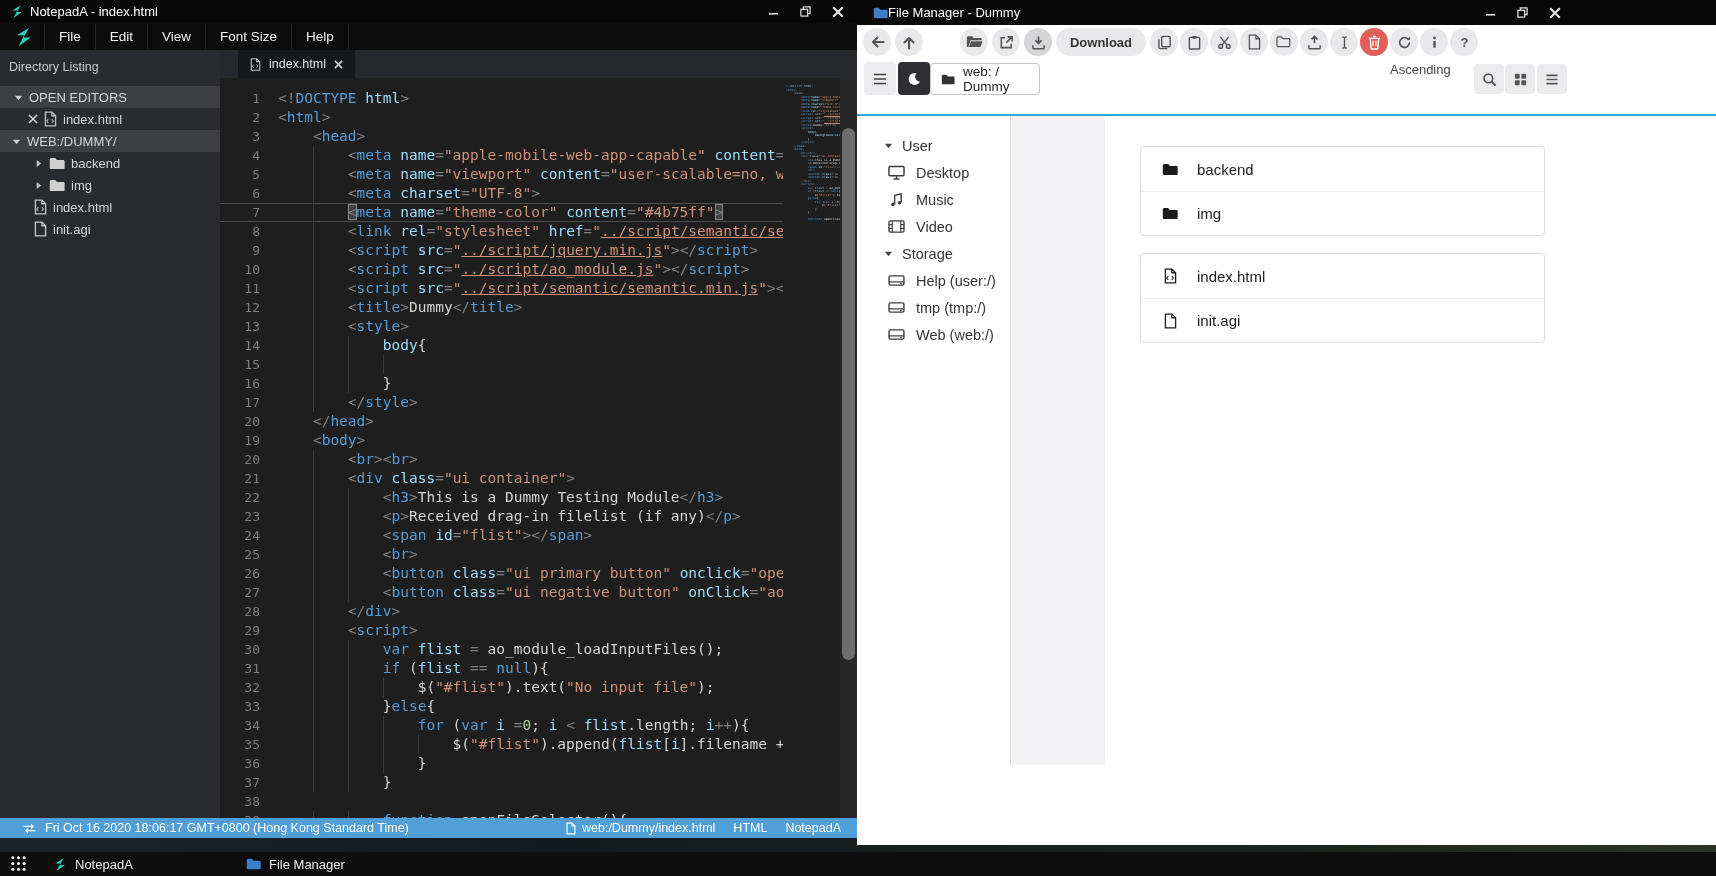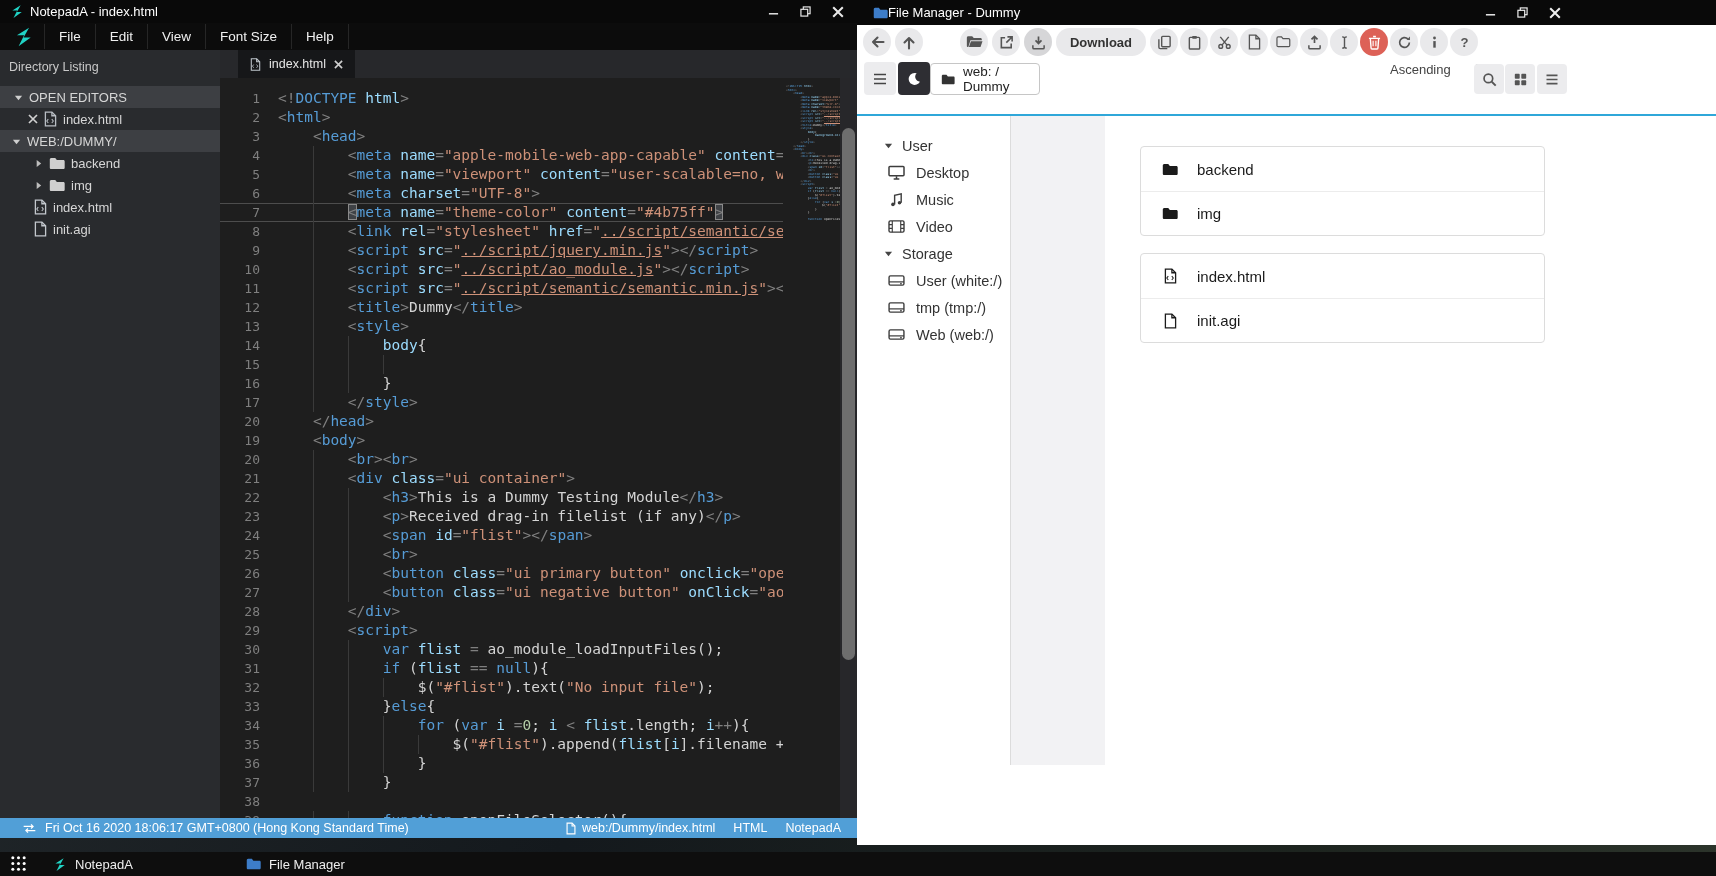--- a/index.html
+++ b/index.html
@@ -612,21 +612,21 @@
           <span>Storage</span>
         </div>
         <div class="fm-sitem">
           <span class="icon" style="">
             <svg width="17" height="13" viewBox="0 0 18 14" fill="none" stroke="currentColor">
               <rect x="1" y="2" width="16" height="10" rx="1.5" stroke-width="1.5"></rect>
               <path d="M1 8.5h16" stroke-width="1.3"></path>
               <circle cx="13.8" cy="10.4" r=".9" fill="currentColor" stroke="none"></circle>
             </svg>
           </span>
-          <span>User (white:/)</span>
+          <span>Help (user:/)</span>
         </div>
         <div class="fm-sitem">
           <span class="icon" style="">
             <svg width="17" height="13" viewBox="0 0 18 14" fill="none" stroke="currentColor">
               <rect x="1" y="2" width="16" height="10" rx="1.5" stroke-width="1.5"></rect>
               <path d="M1 8.5h16" stroke-width="1.3"></path>
               <circle cx="13.8" cy="10.4" r=".9" fill="currentColor" stroke="none"></circle>
             </svg>
           </span>
           <span>tmp (tmp:/)</span>

